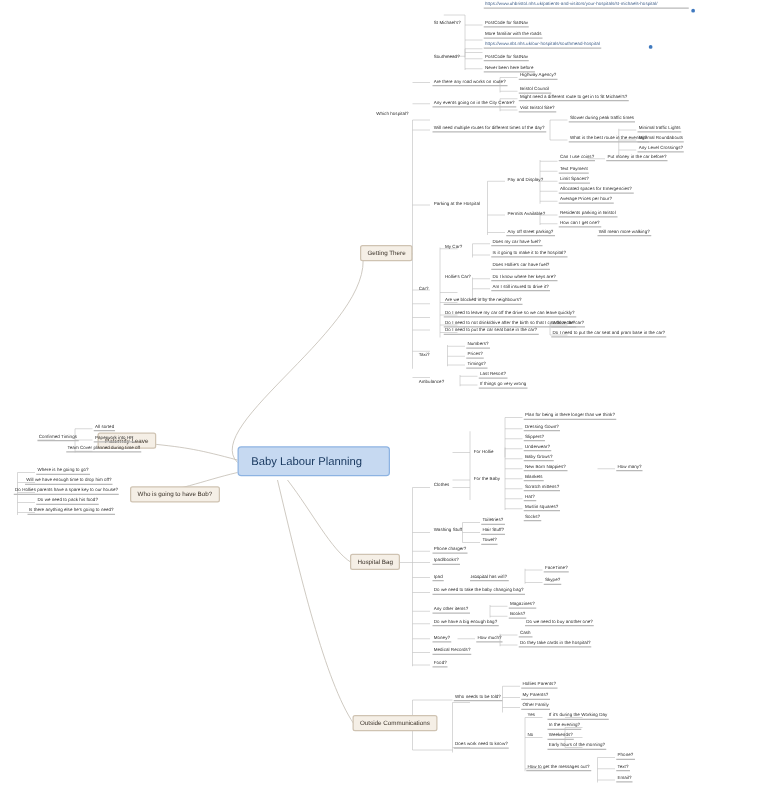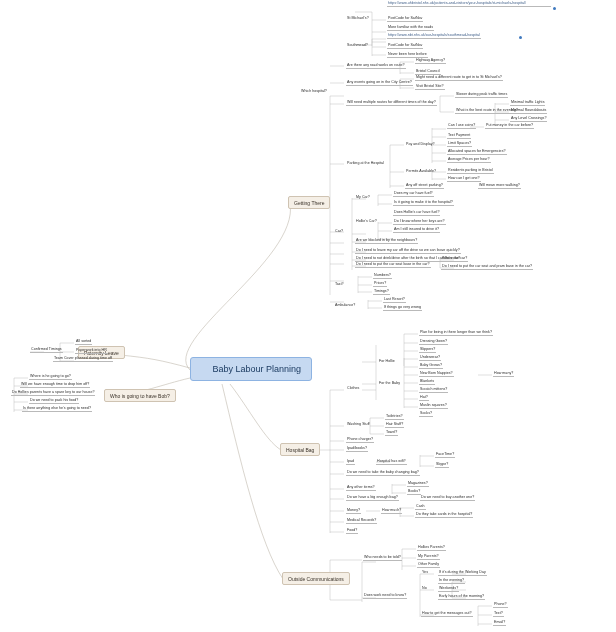--- a/index.html
+++ b/index.html
@@ -24,21 +24,21 @@
   }
   .node.plain{padding:0 1px;}
   .central{
     position:absolute;
     background:#c6d9f1;
     border:1px solid #8db3e2;
     border-radius:3px;
     color:#17375e;
     font-size:9px;
     padding:6px 10px;
-    text-align:right;
+    text-align:left;
     white-space:nowrap;
   }
   .branch{
     position:absolute;
     background:#f5efe6;
     border:0.7px solid #cfc3b2;
     border-radius:2px;
     color:#3a3229;
     font-size:5px;
     padding:2.5px 5px;

